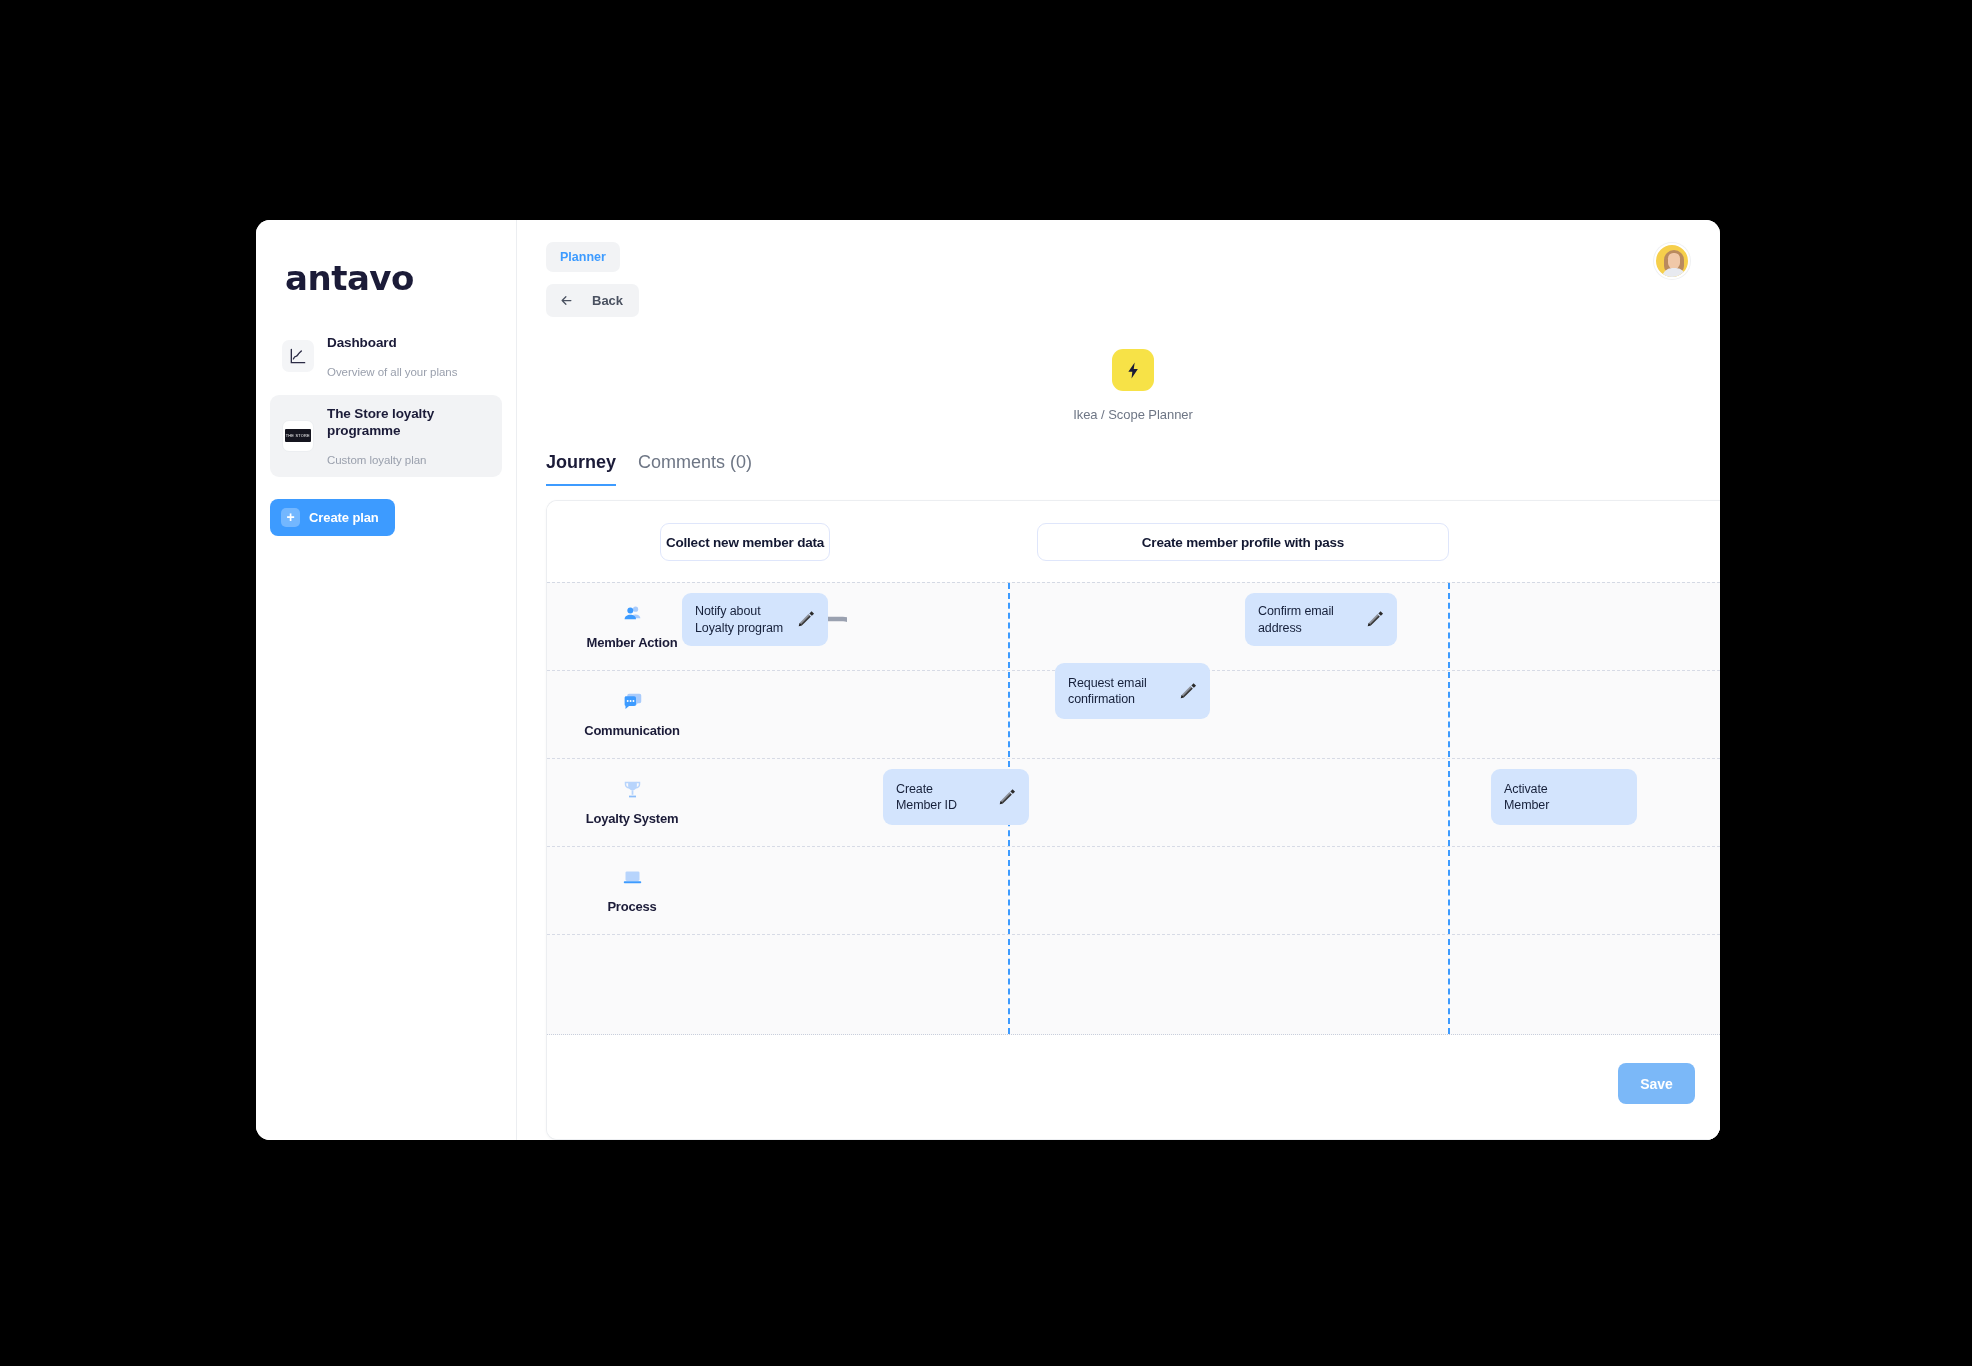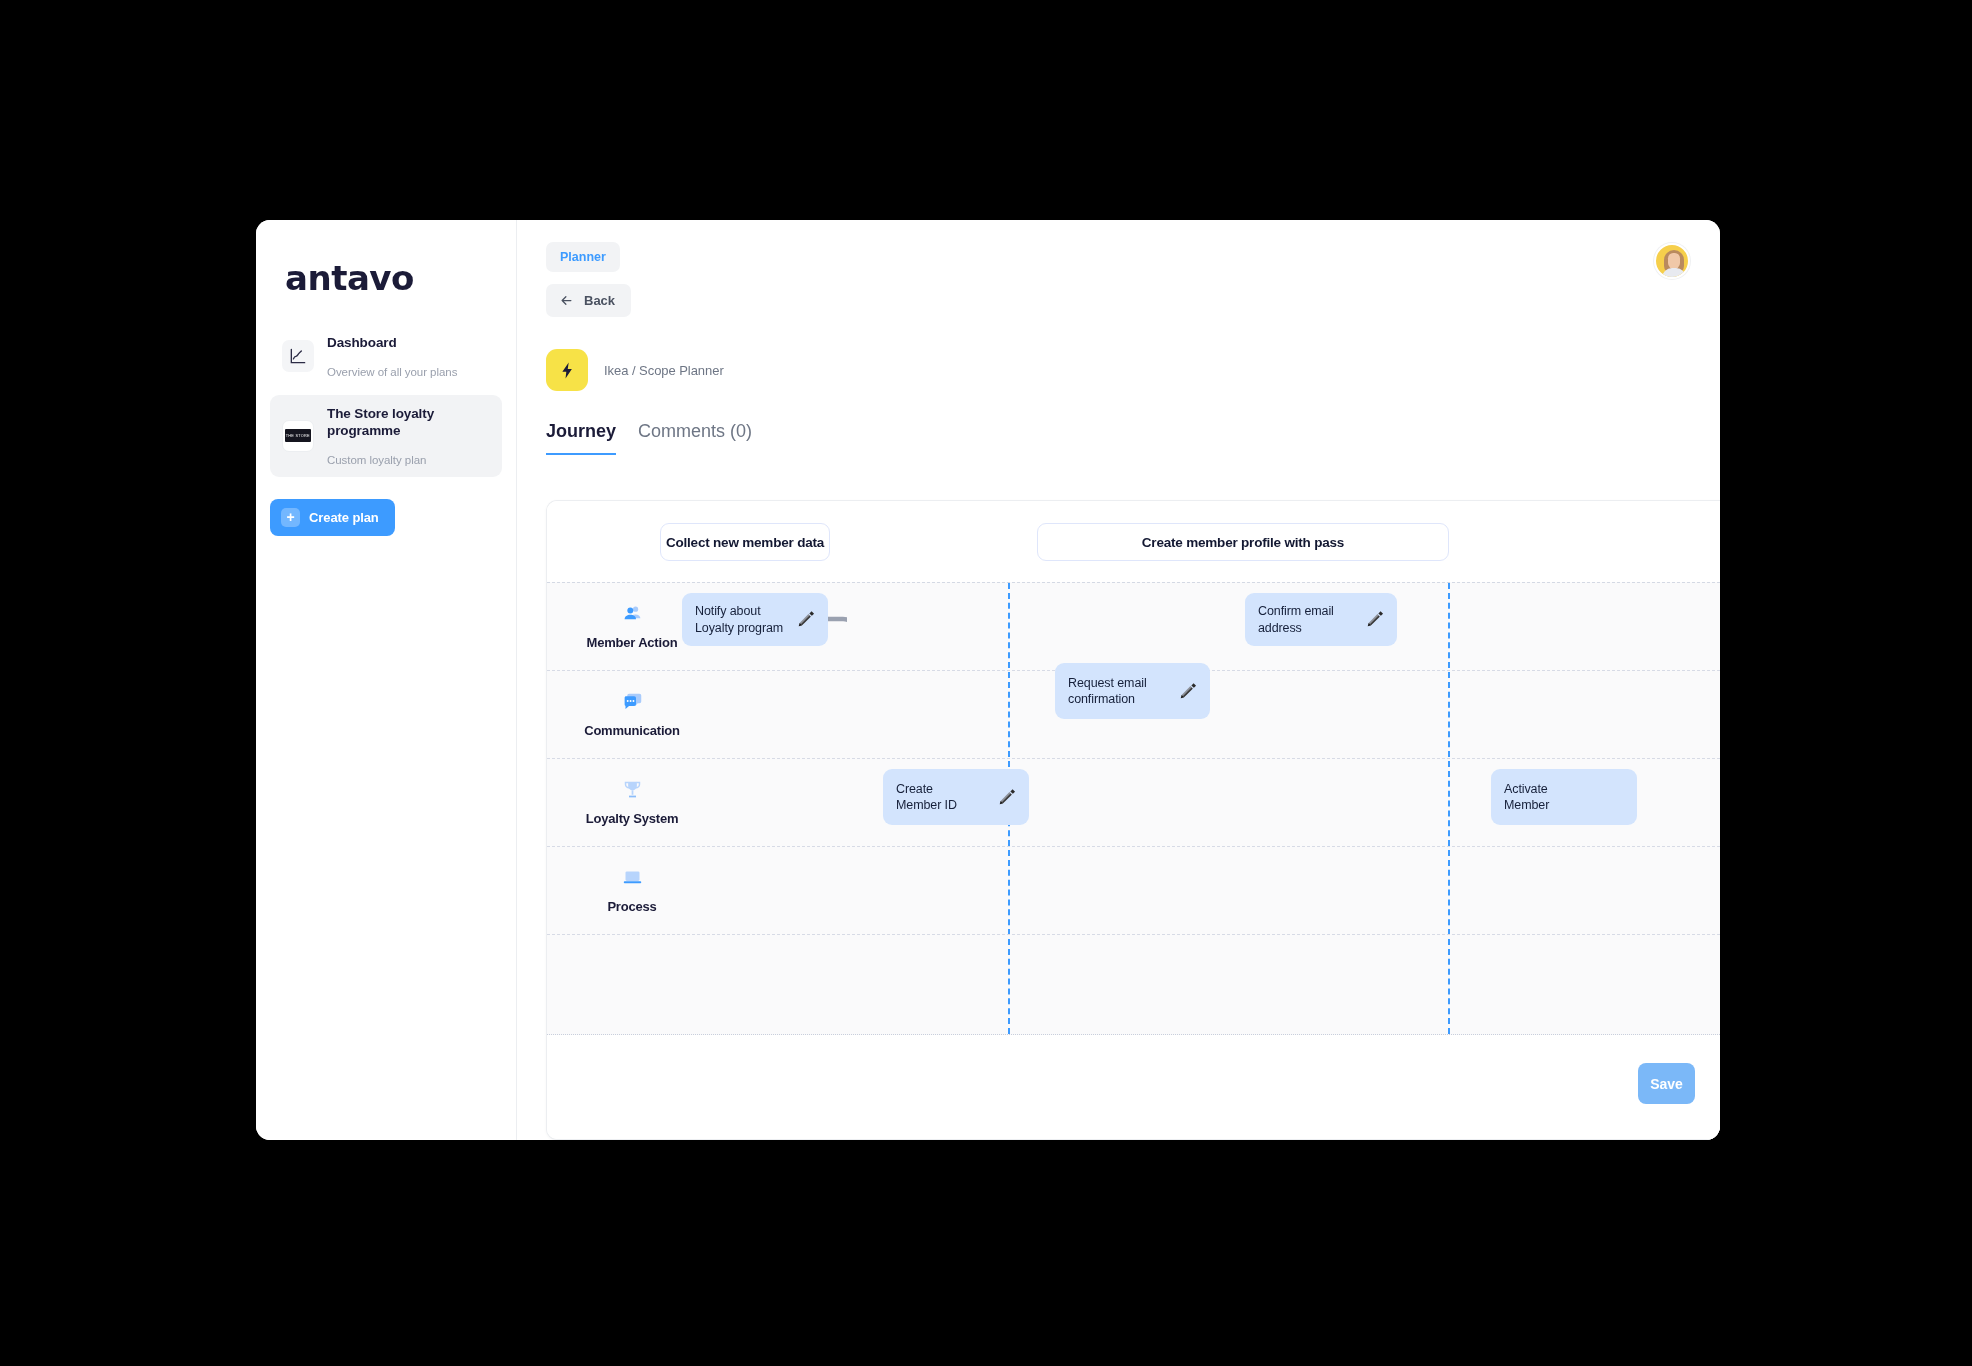--- a/index.html
+++ b/index.html
@@ -110,21 +110,21 @@
     display: inline-block;
     padding: 8px 14px;
     background: #f2f3f5;
     border-radius: 7px;
     color: #3d9bff;
     font-size: 12.5px; font-weight: 700;
     cursor: pointer;
   }
   #back-btn {
     margin: 12px 0 0 29px;
-    display: inline-flex; align-items: center; gap: 10px;
+    display: inline-flex; align-items: center; gap: 18px;
     padding: 9px 16px 9px 13px;
     background: #f2f3f5;
     border: none; border-radius: 7px;
     color: #4a5160; font-size: 13px; font-weight: 700;
     font-family: "Liberation Sans", sans-serif;
     cursor: pointer;
   }
   #avatar {
     position: absolute; top: 23px; right: 30px;
     width: 36px; height: 36px; border-radius: 50%;
@@ -146,20 +146,21 @@
   #avatar .body {
     position: absolute; left: 6px; bottom: -3px;
     width: 24px; height: 12px;
     background: #e8eaf0; border-radius: 10px 10px 0 0;
   }
 
   
   #title-row {
     display: flex; align-items: center; gap: 16px;
     margin: 32px 0 0 29px;
+    flex-direction: column;
   }
   #bolt-tile {
     width: 42px; height: 42px; border-radius: 11px;
     background: #f7e247;
     display: flex; align-items: center; justify-content: center;
     flex: 0 0 42px;
   }
   #page-eyebrow { font-size: 13px; color: #6e7685; letter-spacing: -0.05px; }
   #page-title {
     font-size: 22.5px; font-weight: 700; color: #0d0d14;
@@ -250,21 +251,21 @@
 
   #connectors { position: absolute; inset: 0; z-index: 2; pointer-events: none; }
 
   
   #canvas-footer {
     position: absolute; left: 0; right: 0; bottom: 0; height: 104px;
     background: #ffffff;
   }
   #save-btn {
     position: absolute; right: 25px; top: 28px;
-    width: 57px; height: 41px;
+    width: 77px; height: 41px;
     background: #7bb8f8;
     border: none; border-radius: 8px;
     color: #ffffff; font-size: 14px; font-weight: 700;
     font-family: "Liberation Sans", sans-serif;
     cursor: pointer;
   }
 </style>
 </head>
 <body>
 

